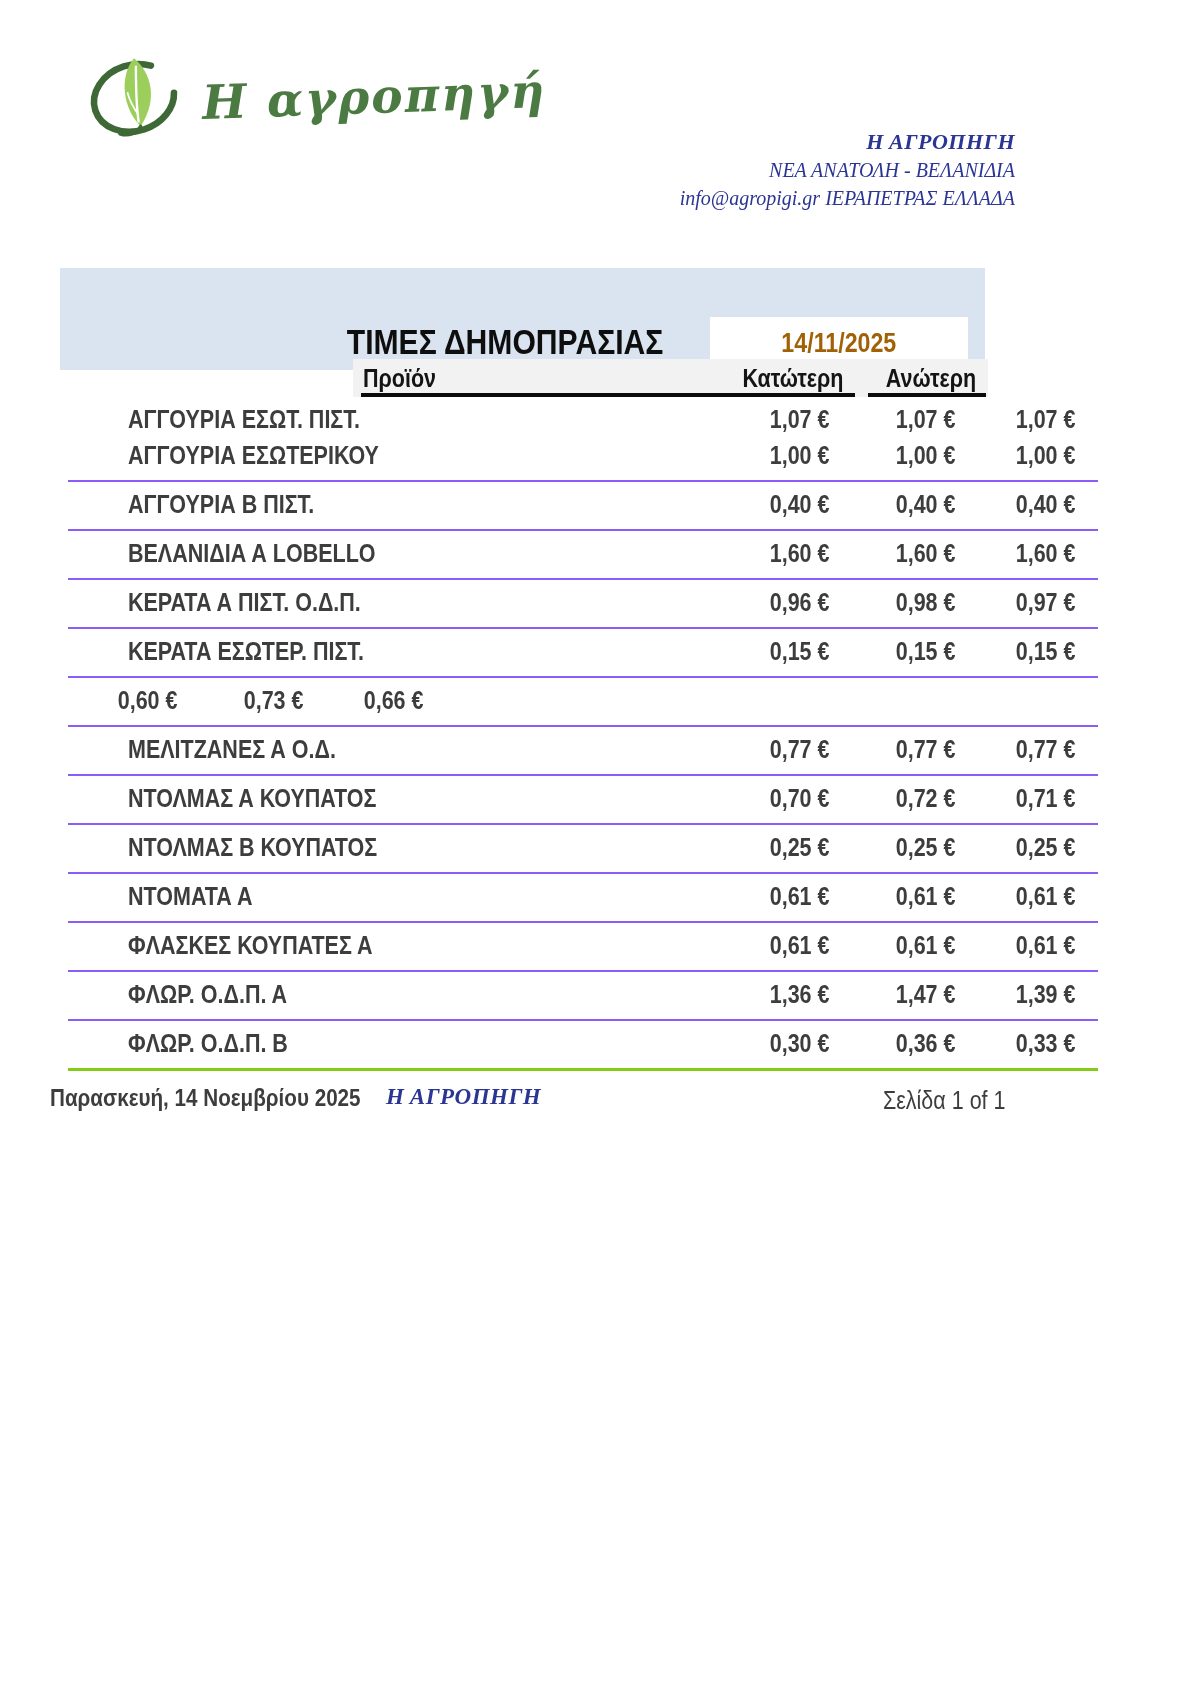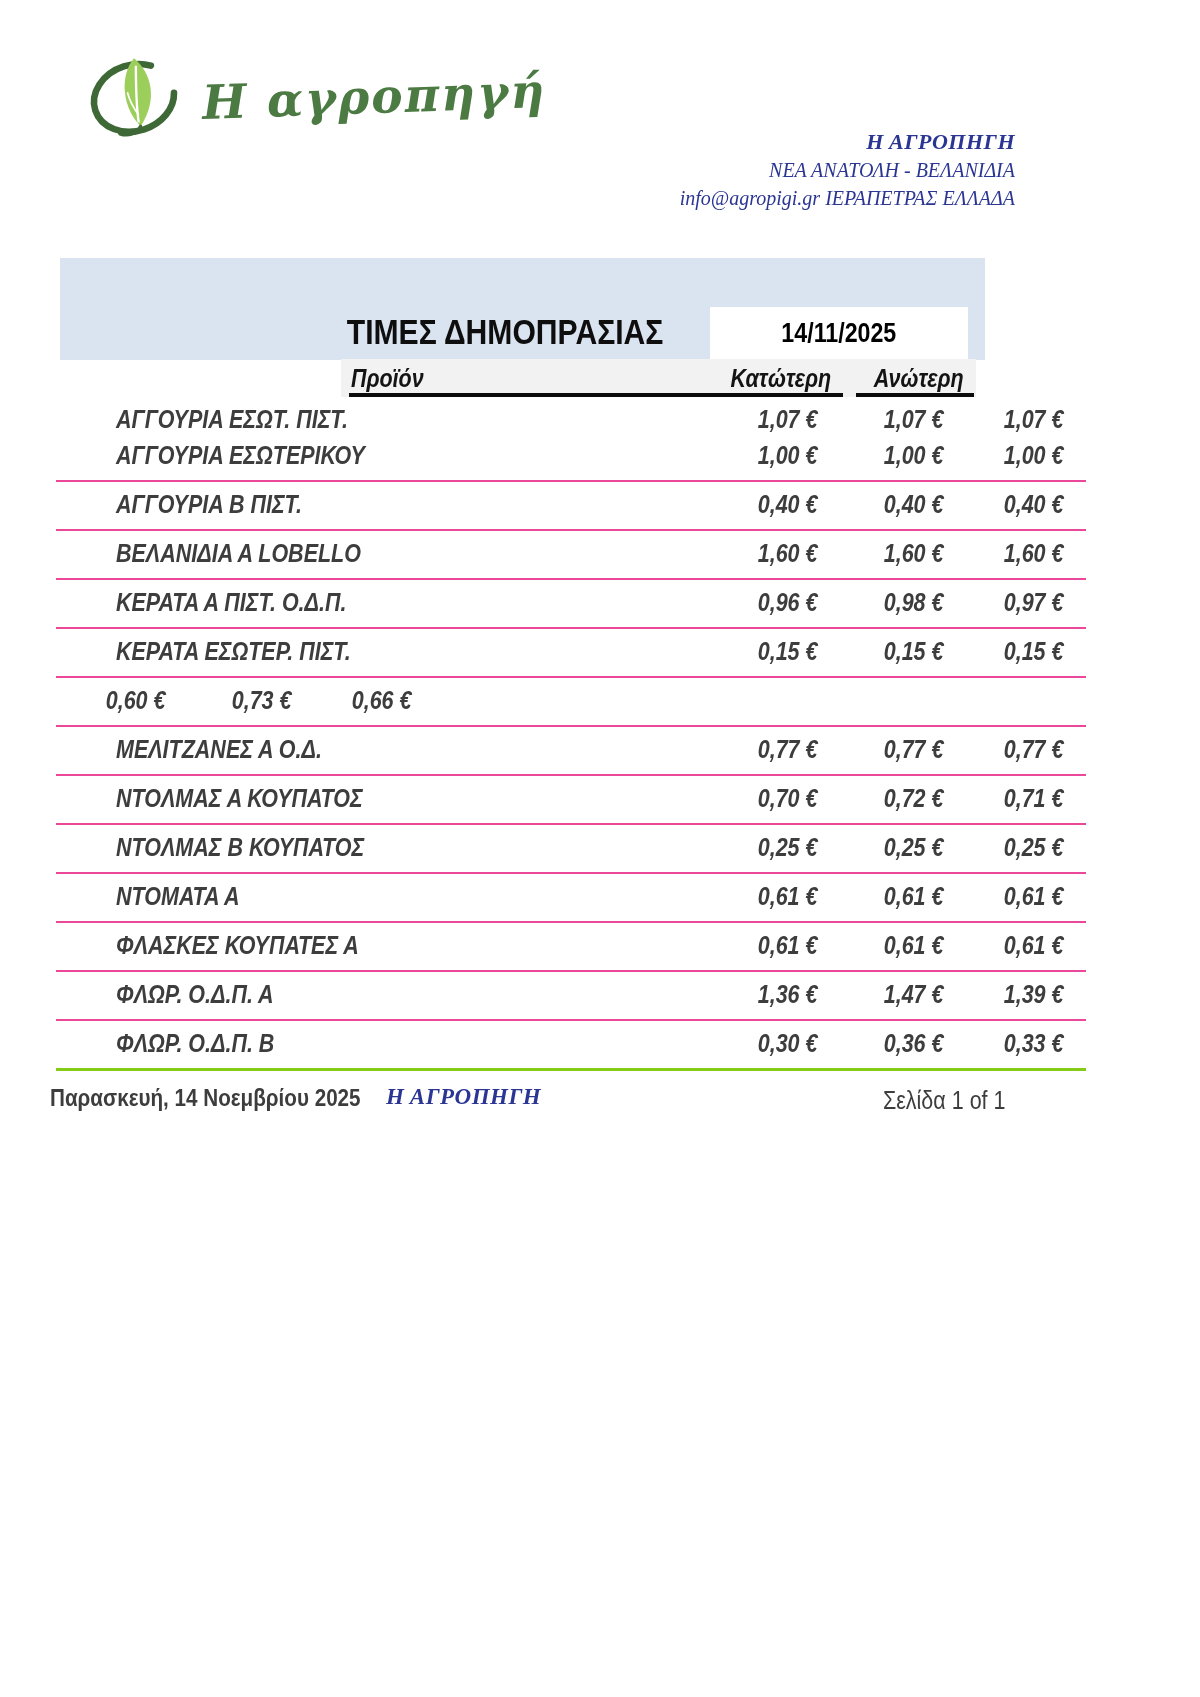--- a/index.html
+++ b/index.html
@@ -26,44 +26,44 @@
   
   .company {
     position:absolute; top:128px; right:185px; width:368px;
     font-family:"Liberation Serif", serif; font-style:italic;
     color:#2b3593; font-size:20px; line-height:28px; text-align:right;
   }
   .company .name { font-weight:bold; font-size:22px; letter-spacing:0.5px; }
   .company .phone { text-align:left; }
 
   
-  .banner { position:absolute; left:60px; top:258px; width:925px; height:102px; background:#dae3f0; }
+  .banner { position:absolute; left:60px; top:268px; width:925px; height:102px; background:#dae3f0; }
   .banner-title {
     position:absolute; left:240px; bottom:8px; width:410px; text-align:center;
     font-size:35px; font-weight:bold; color:#0e0e0e; letter-spacing:0;
   }
   .date-box {
     position:absolute; right:17px; bottom:0; width:258px; height:53px; background:#ffffff;
     display:flex; align-items:center; justify-content:center;
-    font-size:27px; font-weight:bold; color:#000000;
-  }
-
-  
-  .pricetable { position:absolute; left:56px; top:361px; width:1030px;font-style:italic; }
+    font-size:27px; font-weight:bold; color:#a16207;
+  }
+
+  
+  .pricetable { position:absolute; left:68px; top:361px; width:1030px; }
 
   .thead { position:relative; height:36px; font-weight:bold; color:#141414; font-size:25px; }
   .thead-bg { position:absolute; left:285px; top:-2px; width:635px; height:38px; background:#f2f2f2; }
   .th-underline-1 { position:absolute; left:293px; bottom:0; width:494px; height:4px; background:#0c0c0c; }
   .th-underline-2 { position:absolute; left:800px; bottom:0; width:118px; height:4px; background:#0c0c0c; }
   .th-product { position:absolute; left:295px; bottom:4px; }
   .th-min { position:absolute; left:655px; width:120px; bottom:4px; text-align:right; }
   .th-max { position:absolute; left:790px; width:118px; bottom:4px; text-align:right; }
 
   .tbody { font-weight:bold; color:#3d3d3d; font-size:25px; }
-  .group { border-bottom:2px solid #ec4899; padding:4px 0 7px 0; }
+  .group { border-bottom:2px solid #8b5cf6; padding:4px 0 7px 0; }
   .group:last-child { border-bottom:3px solid #84cc16; }
   .row { display:flex; align-items:center; height:36px; padding-right:22px; }
   .row .name { flex:1; padding-left:60px; overflow:hidden; }
   .row .cell { text-align:right; }
   .row .c1 { width:110px; }
   .row .c2 { width:126px; }
   .row .c3 { width:120px; }
 
   
   .footer { position:absolute; left:48px; top:1084px; width:1030px; height:30px; }

